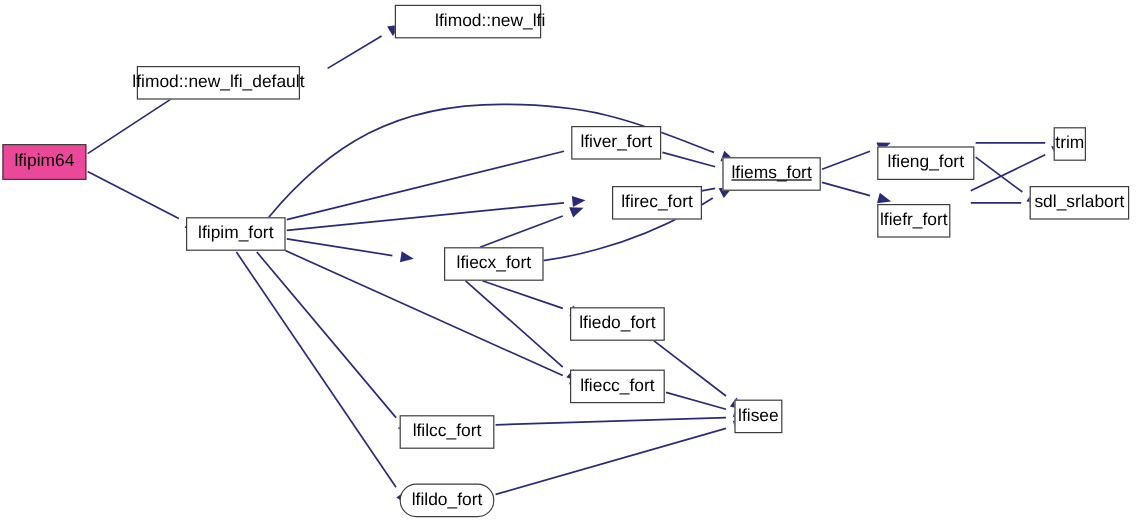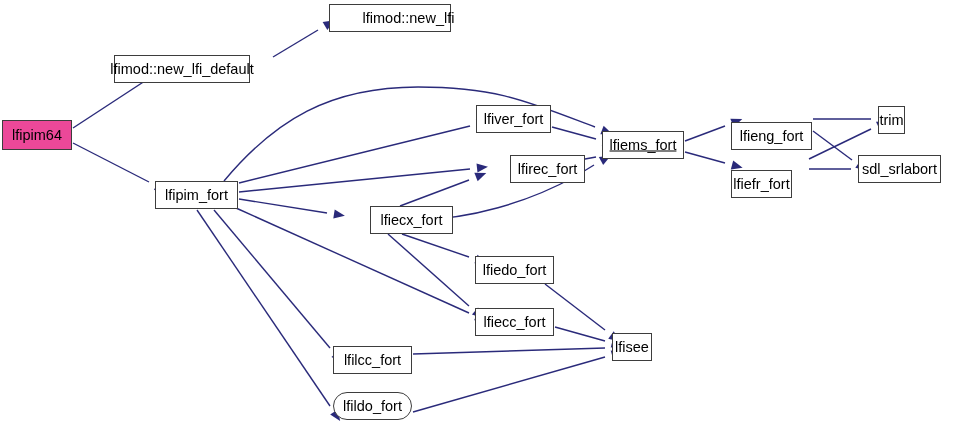--- a/index.html
+++ b/index.html
@@ -132,21 +132,21 @@
       </div>
       <div class="graph-node" style="left: 475px; top: 256px; width: 79px; height: 28px;">
         <span class="node-label">lfiedo_fort</span>
       </div>
       <div class="graph-node" style="left: 475px; top: 308px; width: 79px; height: 28px;">
         <span class="node-label">lfiecc_fort</span>
       </div>
       <div class="graph-node" style="left: 333px; top: 346px; width: 79px; height: 28px;">
         <span class="node-label">lfilcc_fort</span>
       </div>
-      <div class="graph-node" style="left: 333px; top: 392px; width: 79px; height: 28px; border-radius: 14px;">
+      <div class="graph-node" style="left: 333px; top: 403px; width: 79px; height: 28px; border-radius: 14px;">
         <span class="node-label">lfildo_fort</span>
       </div>
       <div class="graph-node" style="left: 602px; top: 131px; width: 82px; height: 28px; text-decoration: underline;">
         <span class="node-label">lfiems_fort</span>
       </div>
       <div class="graph-node" style="left: 731px; top: 122px; width: 81px; height: 28px;">
         <span class="node-label">lfieng_fort</span>
       </div>
       <div class="graph-node" style="left: 731px; top: 145px; width: 61px; height: 28px; margin-top: 25px;">
         <span class="node-label">lfiefr_fort</span>

